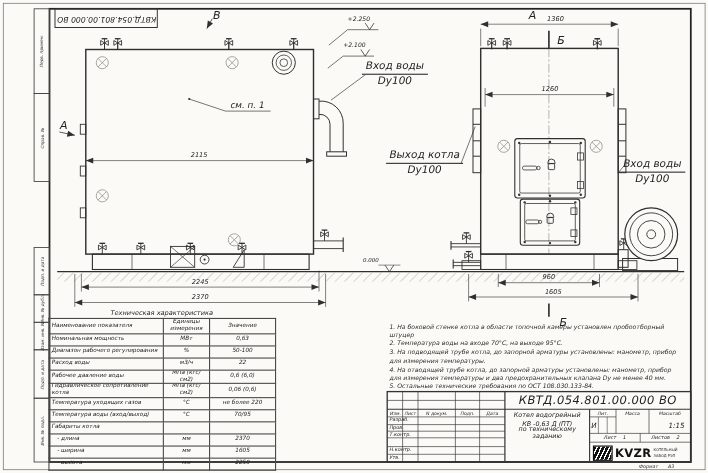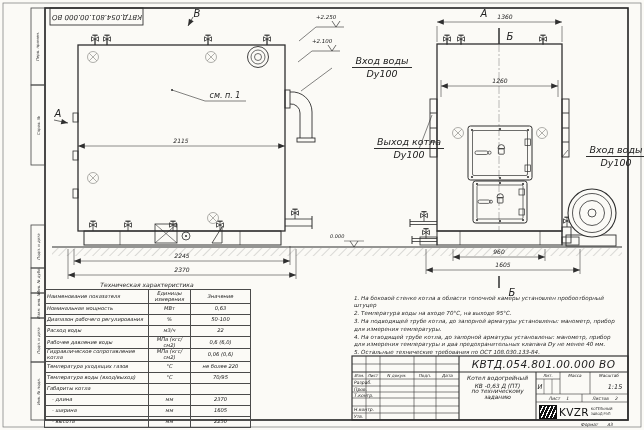--- a/index.html
+++ b/index.html
@@ -1,20 +1,20 @@
 <!DOCTYPE html>
 <html><head>
 <meta charset="utf-8">
 <style>
   html,body{margin:0;padding:0;background:#e9e9e6;}
   #sheet{position:relative;width:644px;height:430px;background:#fbfaf6;overflow:hidden;
          font-family:"DejaVu Sans",sans-serif;}
   .abs{position:absolute;}
   .pipe-label{position:absolute;text-align:center;font-style:italic;font-size:9.5px;
-              line-height:1.25;color:#222;margin-left:23px;}
+              line-height:1.25;color:#222;}
   .pipe-label .u{display:inline-block;border-bottom:0.9px solid #2f2f2f;padding:0 3px 0.5px;}
   table.tech{border-collapse:collapse;font-style:italic;font-size:5.2px;color:#222;
              table-layout:fixed;background:transparent;}
   table.tech td,table.tech th{border:0.7px solid #4a4a4a;padding:0 2px;height:10px;
              font-weight:normal;overflow:hidden;line-height:1.1;}
   table.tech th{text-align:center;height:13px;}
   td.cname{text-align:left;}
   td.cunit,td.cval{text-align:center;}
   .tech-title{position:absolute;font-style:italic;font-size:6px;color:#222;text-align:center;}
   .notes{position:absolute;font-style:italic;font-size:5.6px;line-height:1.34;color:#2b2b2b;}
@@ -27,21 +27,21 @@
              align-items:center;justify-content:center;}
   .stamp-top span{transform:rotate(180deg);font-size:7px;font-style:italic;color:#222;
                   white-space:nowrap;}
   .tb{position:absolute;display:flex;align-items:center;justify-content:center;
       font-style:italic;color:#222;text-align:center;}
   .tb.left{justify-content:flex-start;}
   .docnum{font-size:10.5px;letter-spacing:0.4px;}
   .logo-box{width:16px;height:12px;background:repeating-linear-gradient(115deg,#101010 0 2.2px,#fff 2.2px 3.4px);
             border:0.8px solid #101010;}
   .logo-wrap{position:absolute;display:flex;align-items:center;gap:2px;}
-  .logo-kvzr{font-weight:normal;font-size:10.5px;color:#111;letter-spacing:0.3px;font-style:normal;}
+  .logo-kvzr{font-weight:bold;font-size:10.5px;color:#111;letter-spacing:0.3px;font-style:normal;}
   .logo-sub{display:flex;flex-direction:column;font-size:3.3px;color:#222;line-height:1.25;font-style:normal;}
 </style>
 </head>
 <body>
 
 <div id="sheet">
 
   <svg class="abs" style="left:0;top:0" width="644" height="430" viewBox="0 0 644 430">
     <defs>
       <marker id="ar" markerUnits="userSpaceOnUse" markerWidth="8" markerHeight="8" refX="7.4" refY="4" orient="auto-start-reverse">

